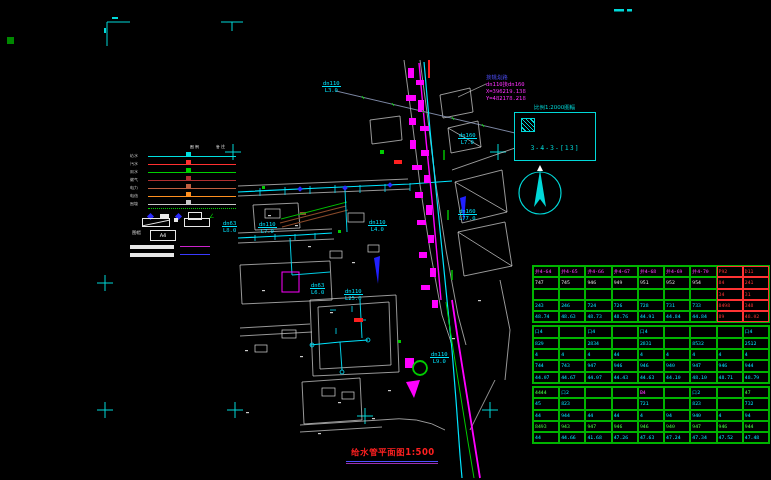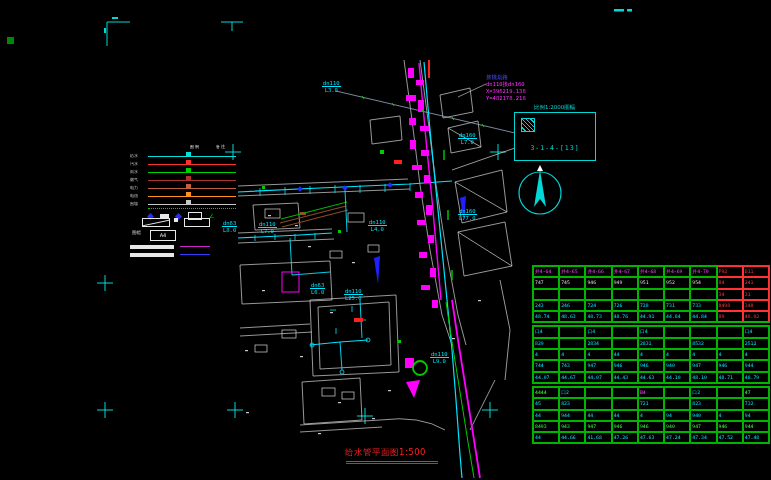--- a/index.html
+++ b/index.html
@@ -47,22 +47,22 @@
   
   .ptable{position:absolute;left:532px;top:265px;width:238px;}
   .tsec{display:grid;grid-template-columns:repeat(9,1fr);border:1px solid #00b400;margin-bottom:2px;}
   .tcell{border:0.5px solid #00b400;height:9.3px;overflow:hidden;font-size:4.8px;line-height:9.3px;
          padding:0 1px;font-family:"DejaVu Sans Mono",monospace;color:#00e5ff;white-space:nowrap;}
   .tcell.m{color:#ff40ff;}
   .tcell.w{color:#dddddd;}
   .tcell.g{color:#44ff44;}
   .tcell.r{color:#ff3333;border-color:#ff3333;}
   
-  .btitle{position:absolute;left:345px;top:447px;width:96px;color:#ff2020;
-          font-size:8.5px;font-weight:normal;letter-spacing:0.5px;white-space:nowrap;}
+  .btitle{position:absolute;left:345px;top:447px;width:96px;text-align:center;color:#ff2020;
+          font-size:8.5px;font-weight:bold;letter-spacing:0.5px;white-space:nowrap;}
   .uline1{position:absolute;left:346px;top:461px;width:92px;height:1px;background:#5050ff;}
   .uline2{position:absolute;left:346px;top:463px;width:92px;height:1px;background:#9a30b0;}
 </style>
 </head>
 <body>
 
 <div class="stage">
 
   <svg width="771" height="480" viewBox="0 0 771 480">
 
@@ -286,21 +286,21 @@
     <div class="blue">接规划路</div>
     <div class="mag">dn110接dn160</div>
     <div class="mag">X=396219.138</div>
     <div class="mag">Y=482178.218</div>
   </div>
 
   <div class="scalenote">比例1:2000图幅</div>
 
   <div class="sheetbox">
     <div class="hatchsq"></div>
-    <div class="sheetno">3-1-4-[13]</div>
+    <div class="sheetno">3-4-3-[13]</div>
   </div>
 
   <div id="labels-layer">
       <div class="dlabel" style="left: 322px; top: 80px;"><span class="u">dn110</span><div>L3.0</div></div>
       <div class="dlabel" style="left: 222px; top: 220px;"><span class="u">dn63</span><div>L8.0</div></div>
       <div class="dlabel" style="left: 258px; top: 221px;"><span class="u">dn110</span><div>L7.0</div></div>
       <div class="dlabel" style="left: 368px; top: 219px;"><span class="u">dn110</span><div>L4.0</div></div>
       <div class="dlabel" style="left: 310px; top: 282px;"><span class="u">dn63</span><div>L6.0</div></div>
       <div class="dlabel" style="left: 344px; top: 288px;"><span class="u">dn110</span><div>L25.0</div></div>
       <div class="dlabel" style="left: 458px; top: 132px;"><span class="u">dn160</span><div>L7.0</div></div>

